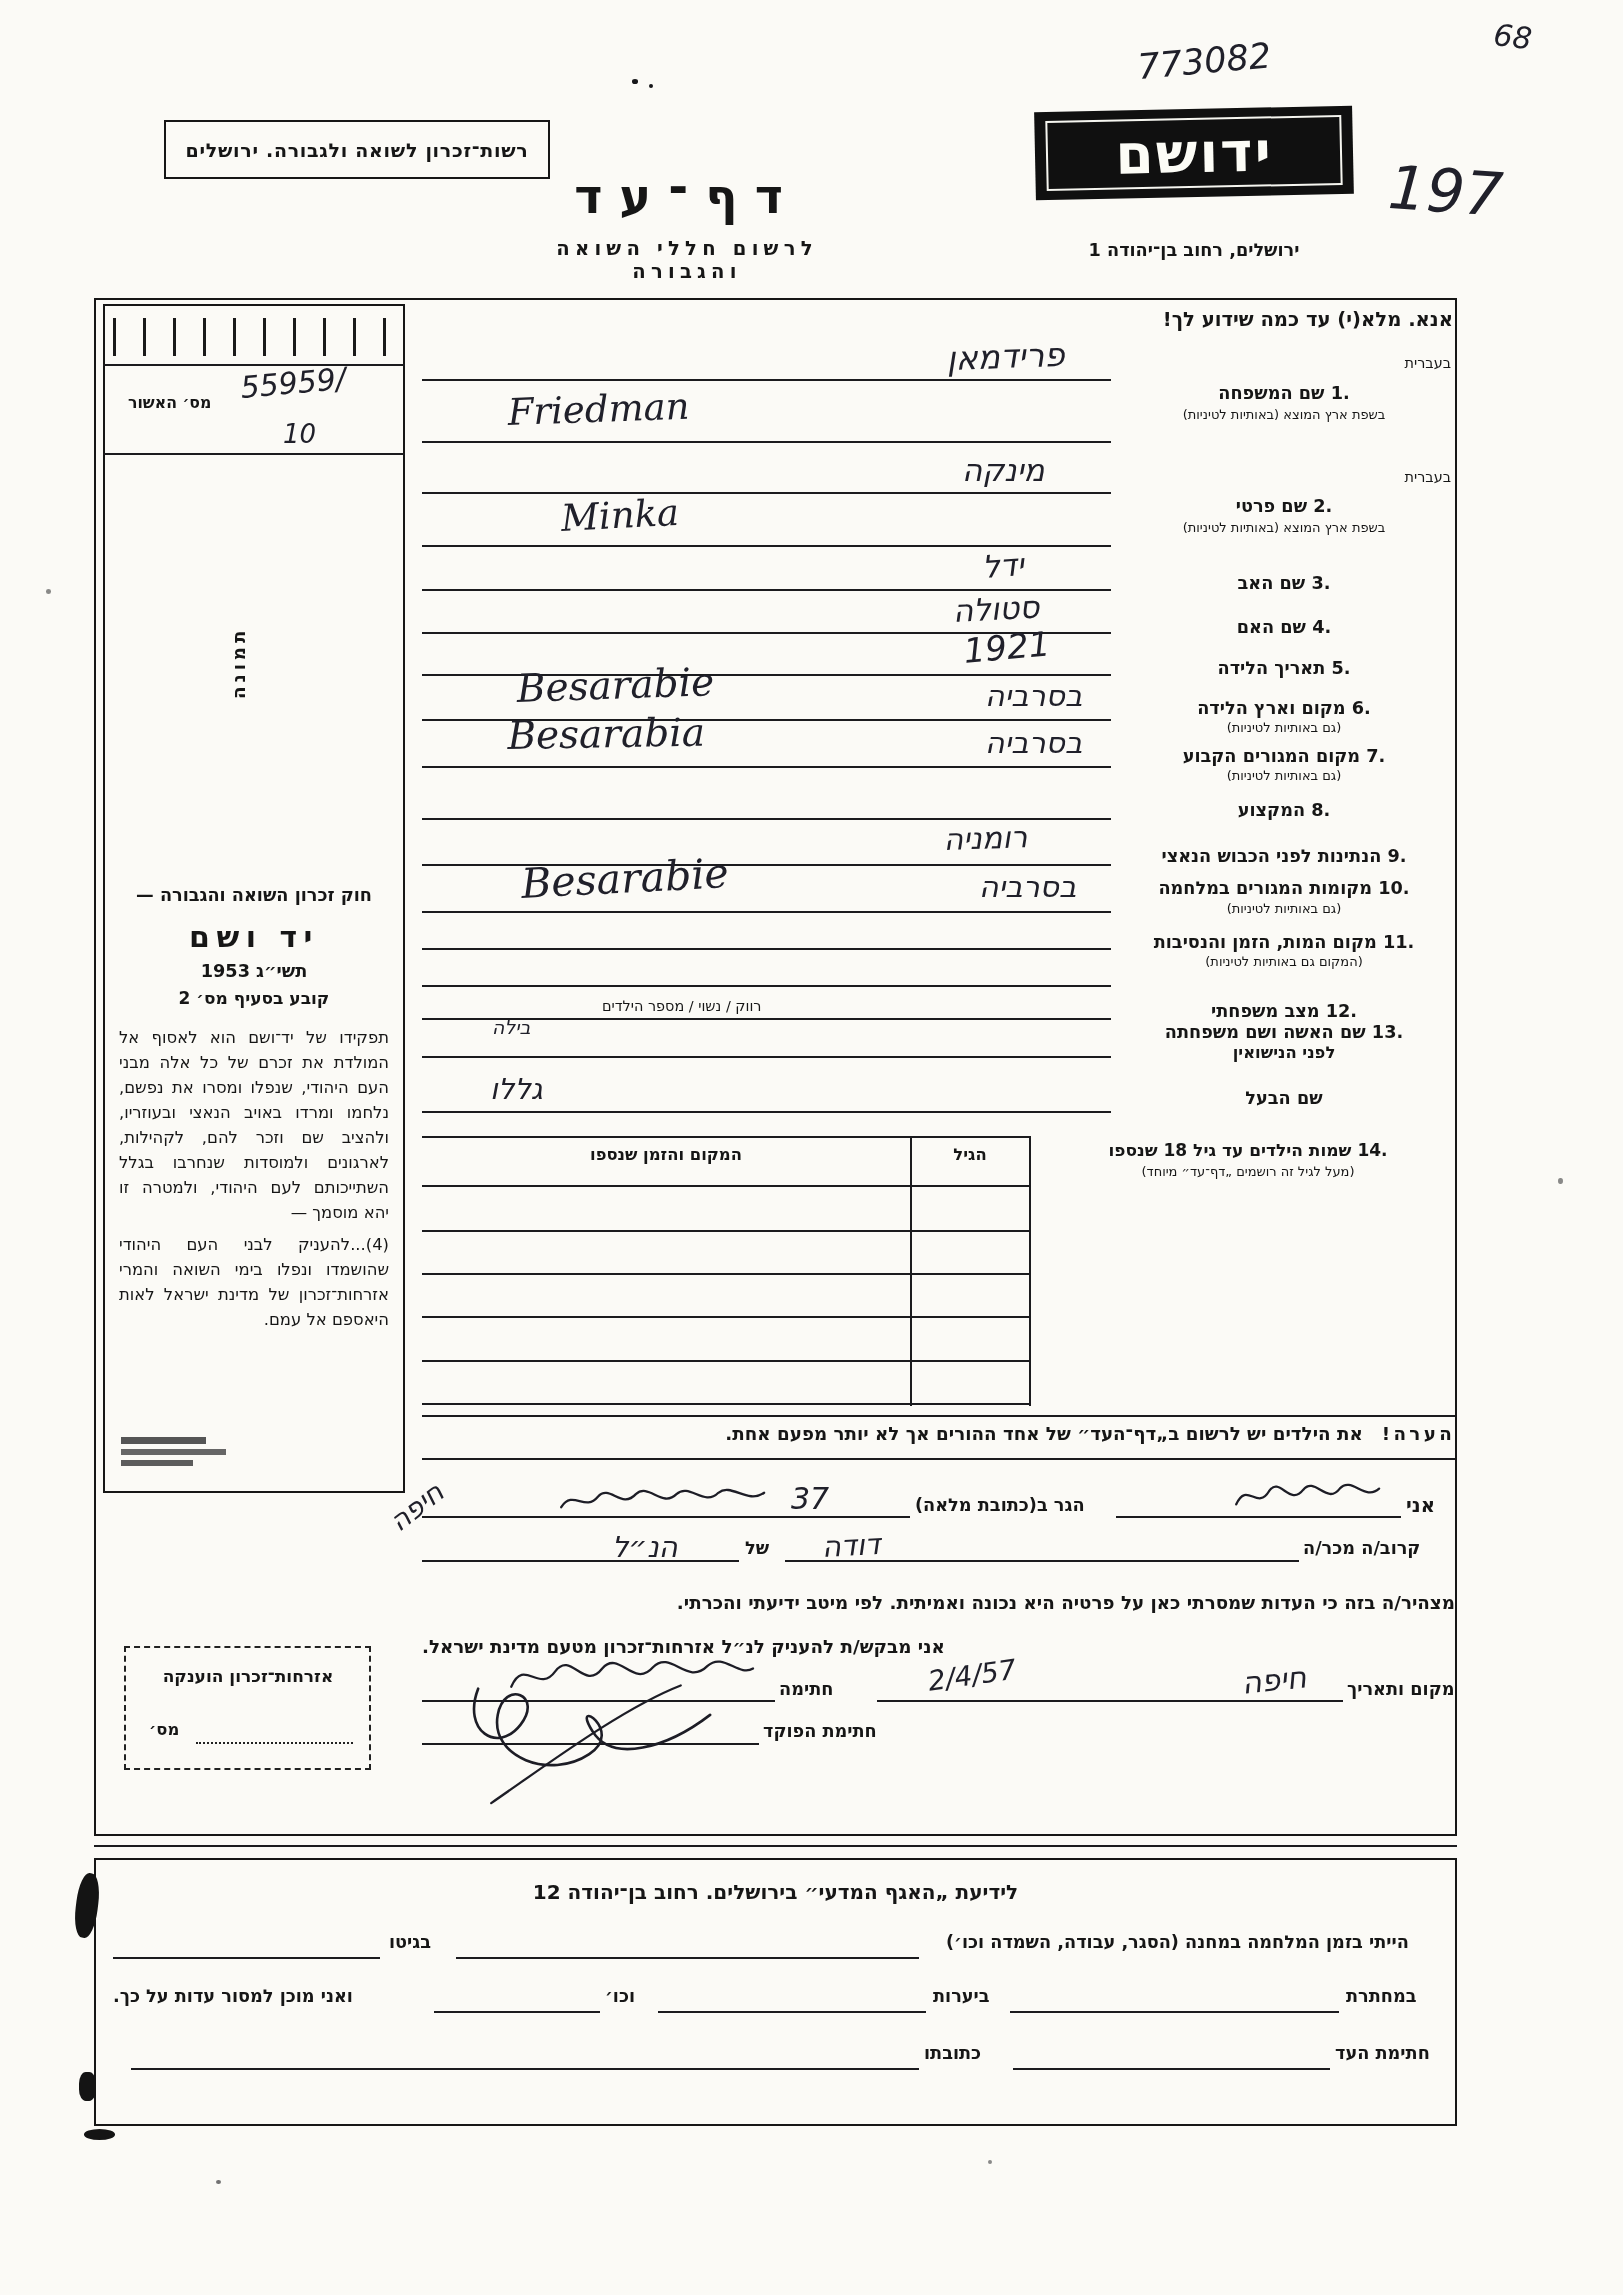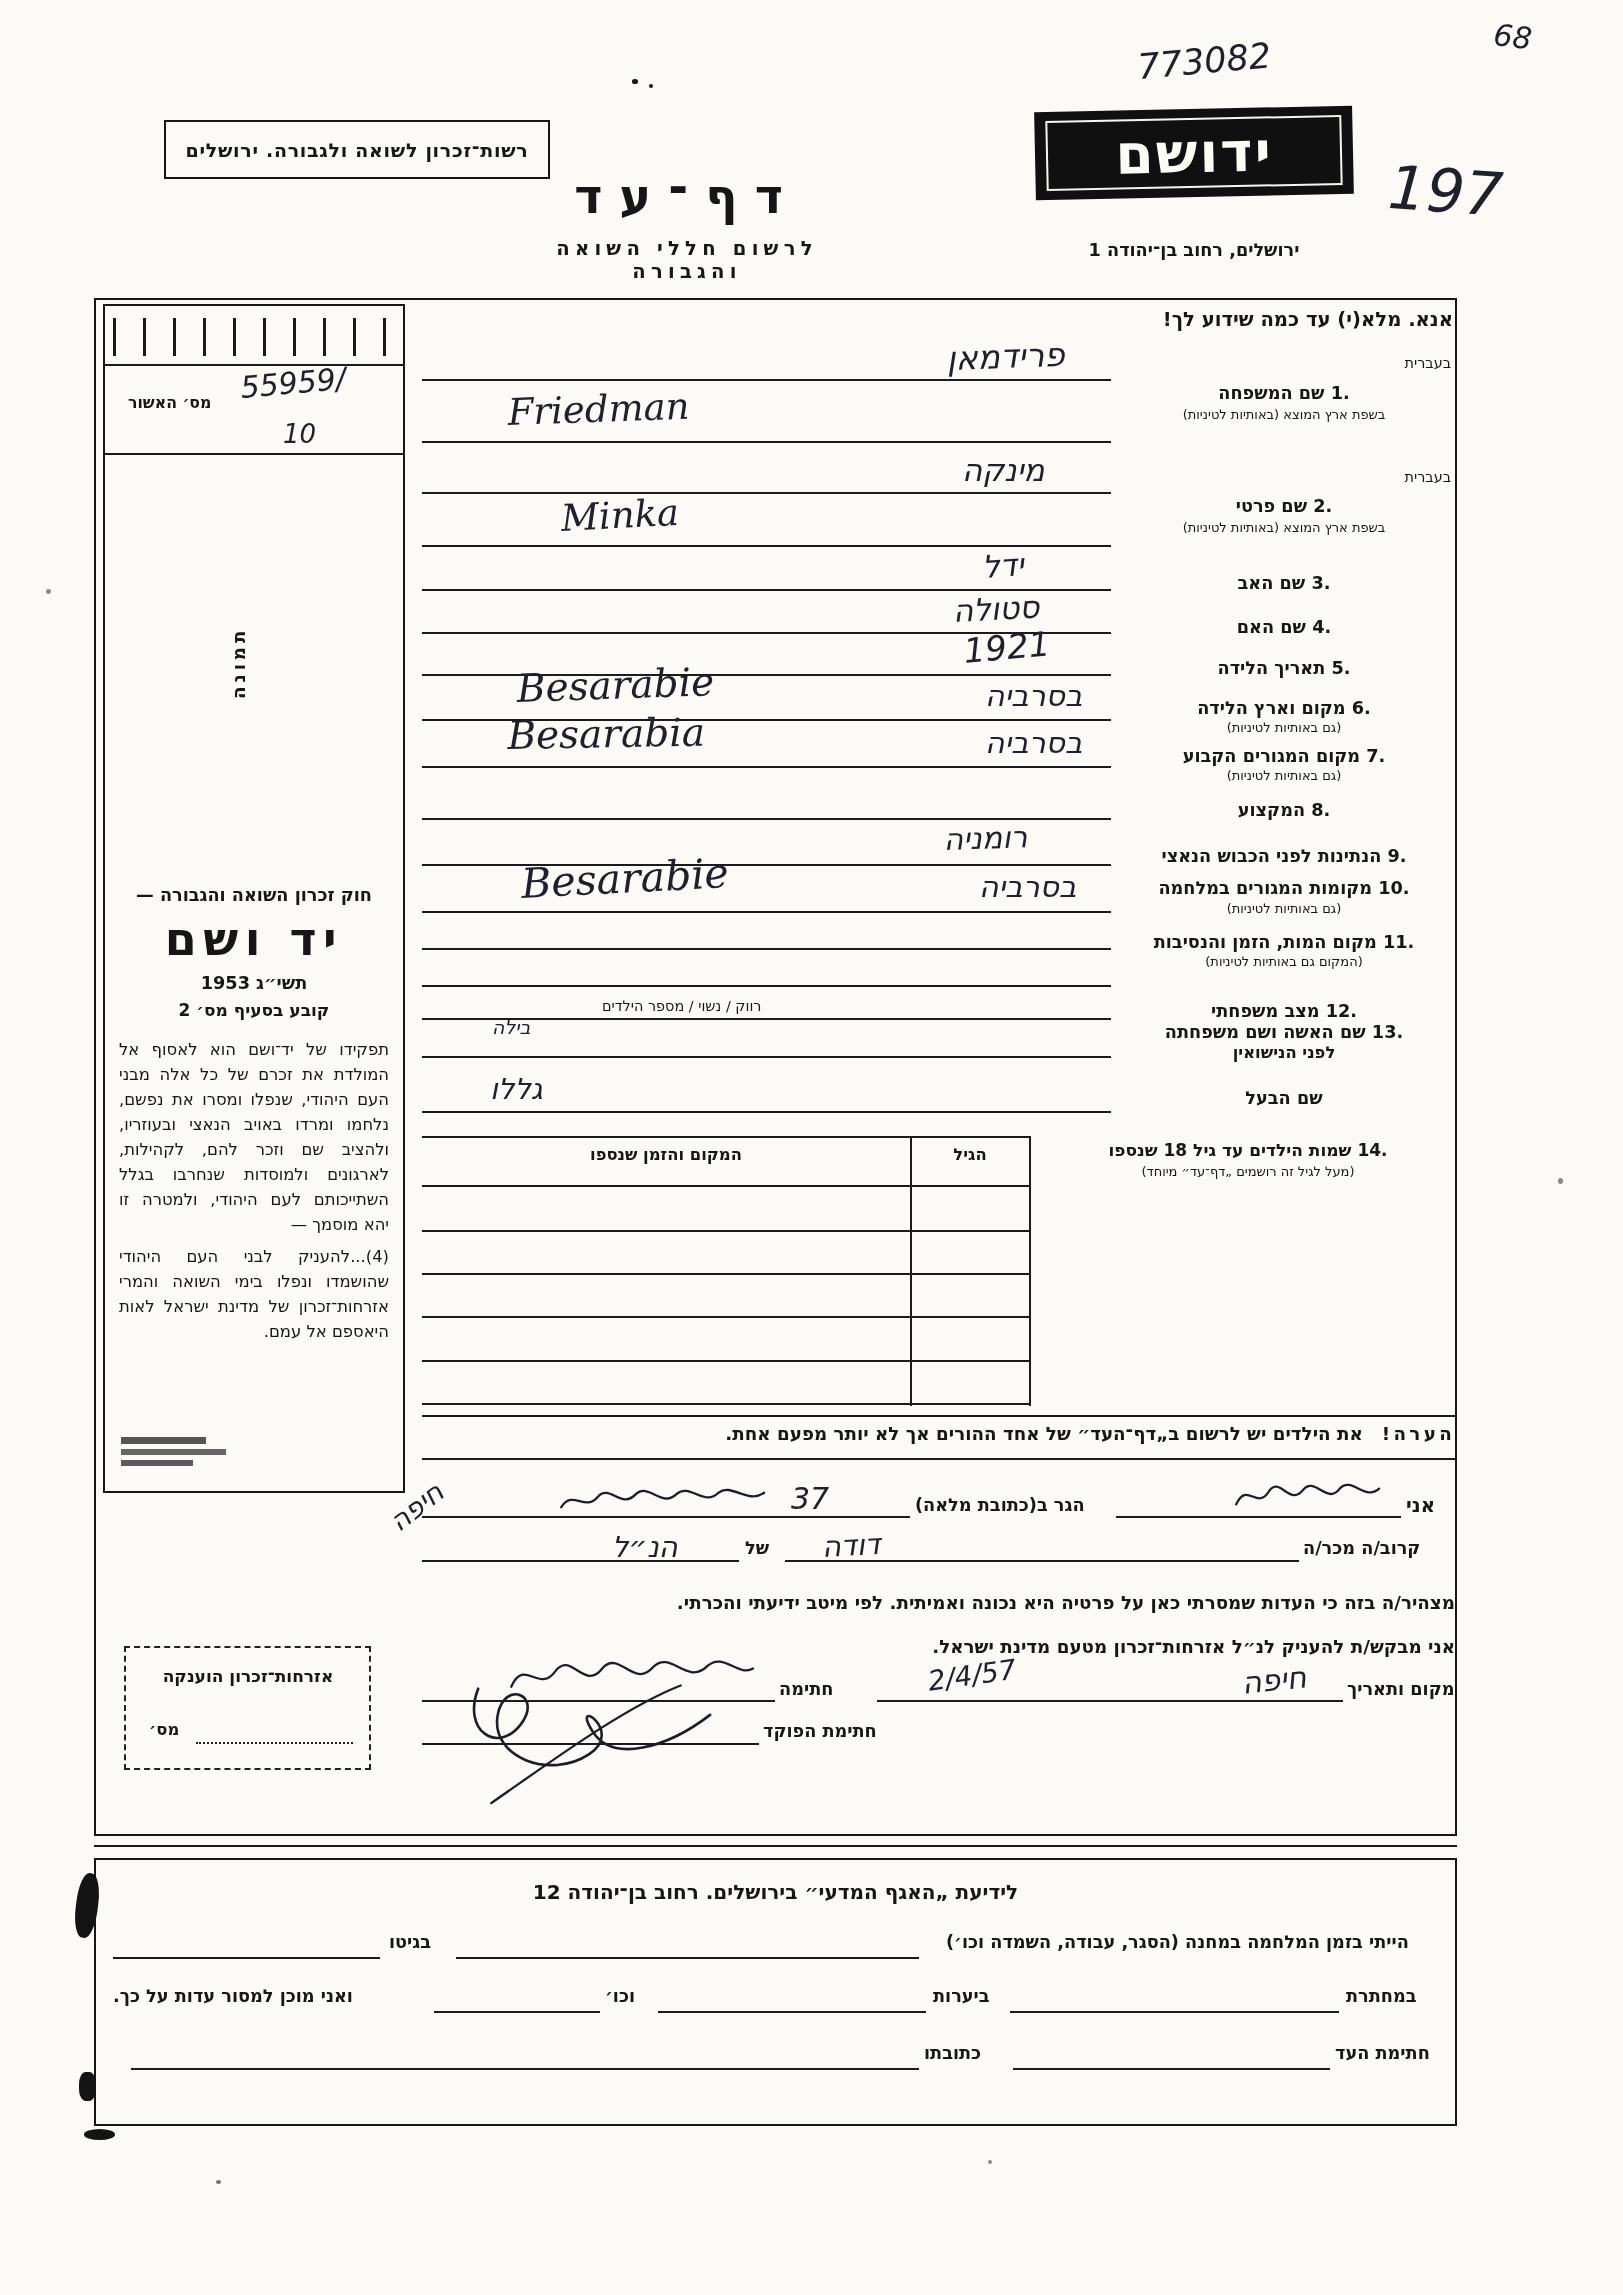--- a/index.html
+++ b/index.html
@@ -52,21 +52,21 @@
   <div class="rule" style="left:103px;top:364px;width:302px"></div>
   <div class="txt b" style="left:128px;top:393px;font-size:15.7px">מס׳ האשור</div>
   <div class="hw ltr" style="left:239px;top:370px;font-size:30px;transform:rotate(-5deg)">55959/</div>
   <div class="hw ltr" style="left:283px;top:419px;font-size:26px">10</div>
   <div class="rule" style="left:103px;top:453px;width:302px"></div>
 
   <div class="txt b" style="left:228px;top:699px;font-size:18.3px;letter-spacing:3.9px;transform:rotate(-90deg);transform-origin:0 0">תמונה</div>
 
   <div class="abs" style="left:119px;top:885px;width:270px;text-align:center">
     <div class="b" style="font-size:17.7px">חוק זכרון השואה והגבורה —</div>
-    <div class="b" style="font-size:46px;letter-spacing:6.5px;margin-top:7px">יד ושם</div>
+    <div class="b" style="font-size:30px;letter-spacing:6.5px;margin-top:14px">יד ושם</div>
     <div class="b" style="font-size:17.7px;margin-top:6.5px">תשי״ג 1953</div>
     <div class="b" style="font-size:17px;margin-top:7.9px">קובע בסעיף מס׳ 2</div>
     <div style="font-size:16.4px;line-height:25px;text-align:justify;margin-top:17px">תפקידו של יד־ושם הוא לאסוף אל המולדת את זכרם של כל אלה מבני העם היהודי, שנפלו ומסרו את נפשם, נלחמו ומרדו באויב הנאצי ובעוזריו, ולהציב שם וזכר להם, לקהילות, לארגונים ולמוסדות שנחרבו בגלל השתייכותם לעם היהודי, ולמטרה זו יהא מוסמך —</div>
     <div style="font-size:16.4px;line-height:25px;text-align:justify;margin-top:6.5px">(4)...להעניק לבני העם היהודי שהושמדו ונפלו בימי השואה והמרי אזרחות־זכרון של מדינת ישראל לאות היאספם אל עמם.</div>
   </div>
 
   <div class="abs" style="left:121px;top:1437px;width:85px;height:6.5px;background:#555"></div>
   <div class="abs" style="left:121px;top:1449px;width:105px;height:5.9px;background:#666"></div>
   <div class="abs" style="left:121px;top:1460px;width:72px;height:5.9px;background:#5c5c5c"></div>
 
@@ -167,21 +167,21 @@
   <div class="rule" style="left:422px;top:1516px;width:488px"></div>
 
   <div class="txt b" style="left:1303px;top:1538px;font-size:17.7px">קרוב/ה מכר/ה</div>
   <div class="rule" style="left:785px;top:1560px;width:514px"></div>
   <div class="hw" style="left:821px;top:1530px;font-size:29px;transform:rotate(-3deg)">דודה</div>
   <div class="txt b" style="left:745px;top:1538px;font-size:17.7px">של</div>
   <div class="rule" style="left:422px;top:1560px;width:317px"></div>
   <div class="hw" style="left:612px;top:1530px;font-size:29px">הנ״ל</div>
 
   <div class="abs b" style="left:422px;top:1592px;width:1033px;text-align:right;font-size:18.3px;white-space:nowrap">מצהיר/ה בזה כי העדות שמסרתי כאן על פרטיה היא נכונה ואמיתית. לפי מיטב ידיעתי והכרתי.</div>
-  <div class="abs b" style="left:422px;top:1636px;width:1033px;text-align:right;font-size:18.3px;white-space:nowrap">אני מבקש/ת להעניק לנ״ל אזרחות־זכרון מטעם מדינת ישראל.</div>
+  <div class="abs b" style="left:422px;top:1636px;width:1033px;text-align:left;font-size:18.3px;white-space:nowrap">אני מבקש/ת להעניק לנ״ל אזרחות־זכרון מטעם מדינת ישראל.</div>
 
   <div class="txt b" style="left:1347px;top:1679px;font-size:17.7px">מקום ותאריך</div>
   <div class="hw" style="left:1240px;top:1666px;font-size:30px;transform:rotate(-6deg)">חיפה</div>
   <div class="rule" style="left:877px;top:1700px;width:466px"></div>
   <div class="hw ltr" style="left:926px;top:1665px;font-size:27.5px;transform:rotate(-8deg)">2/4/57</div>
   <div class="txt b" style="left:779px;top:1679px;font-size:17.7px">חתימה</div>
   <div class="rule" style="left:422px;top:1700px;width:353px"></div>
   <svg class="abs" style="left:504px;top:1649px" width="255" height="52" viewBox="0 0 390 80">
     <path d="M10,58 C30,12 52,70 78,34 C102,2 122,66 150,30 C176,0 198,62 228,28 C256,0 280,58 312,26 C336,4 360,44 382,30" stroke="#1d1d26" stroke-width="3.5" fill="none" stroke-linecap="round"></path>
   </svg>

